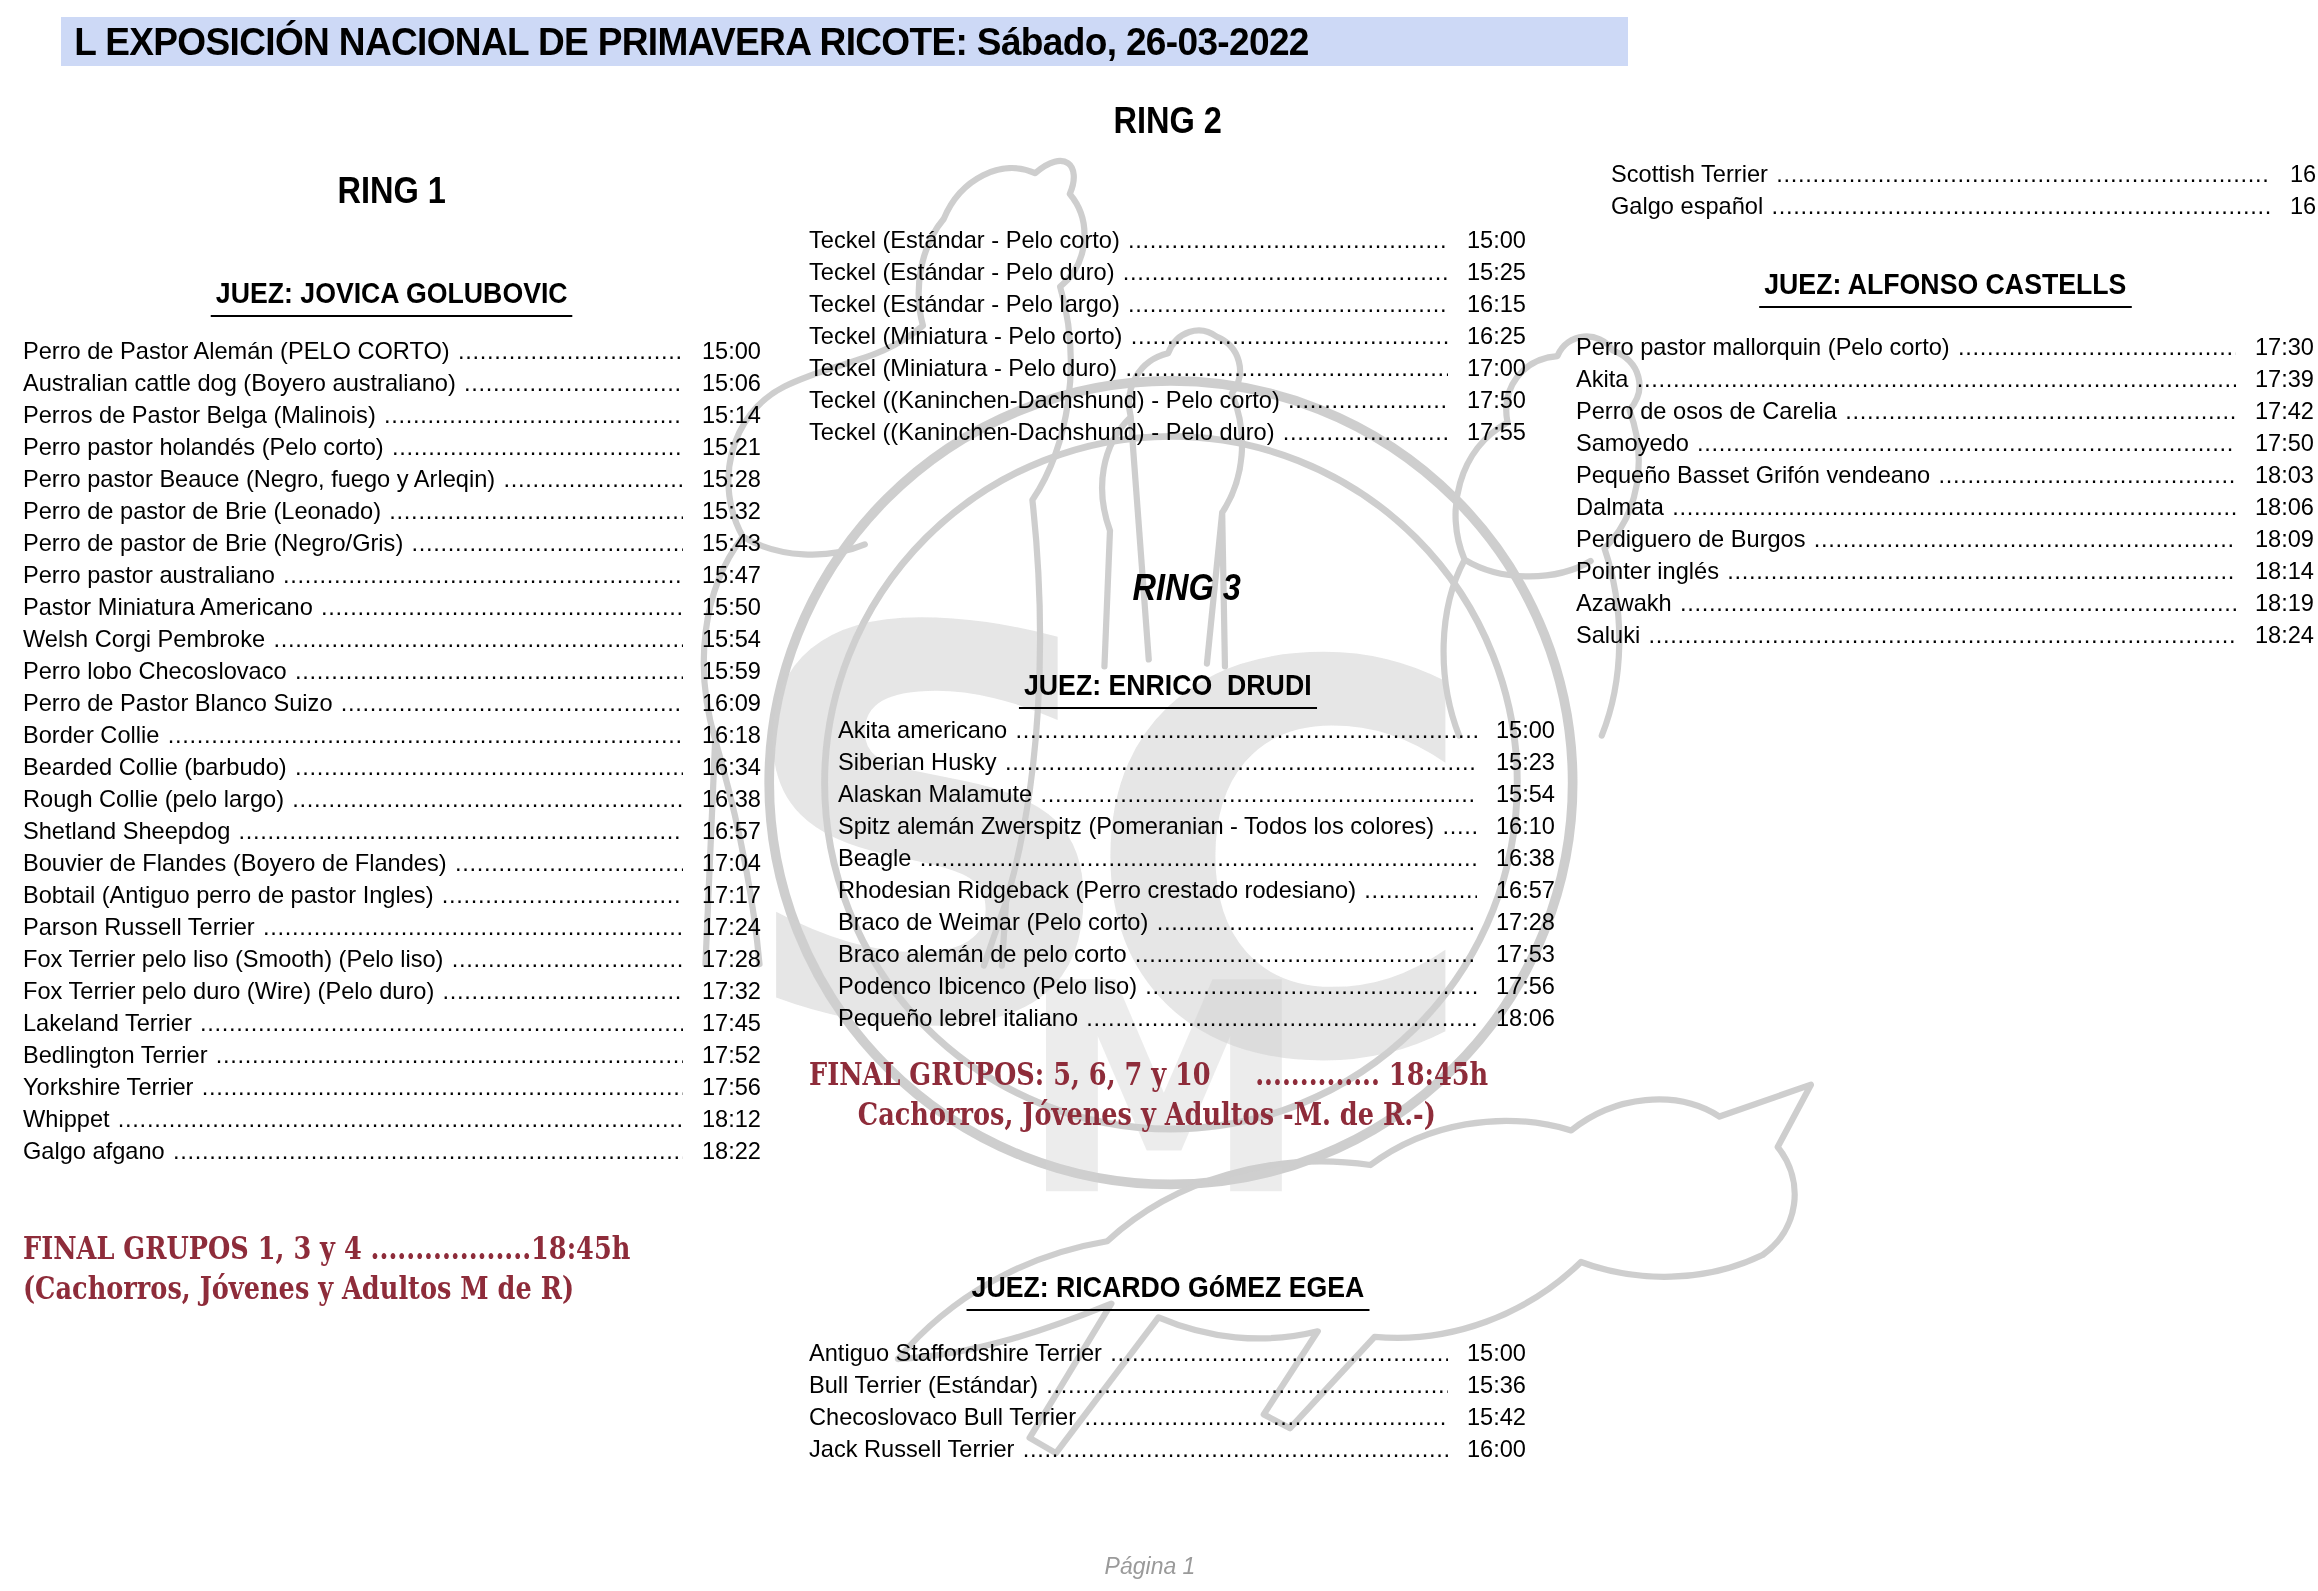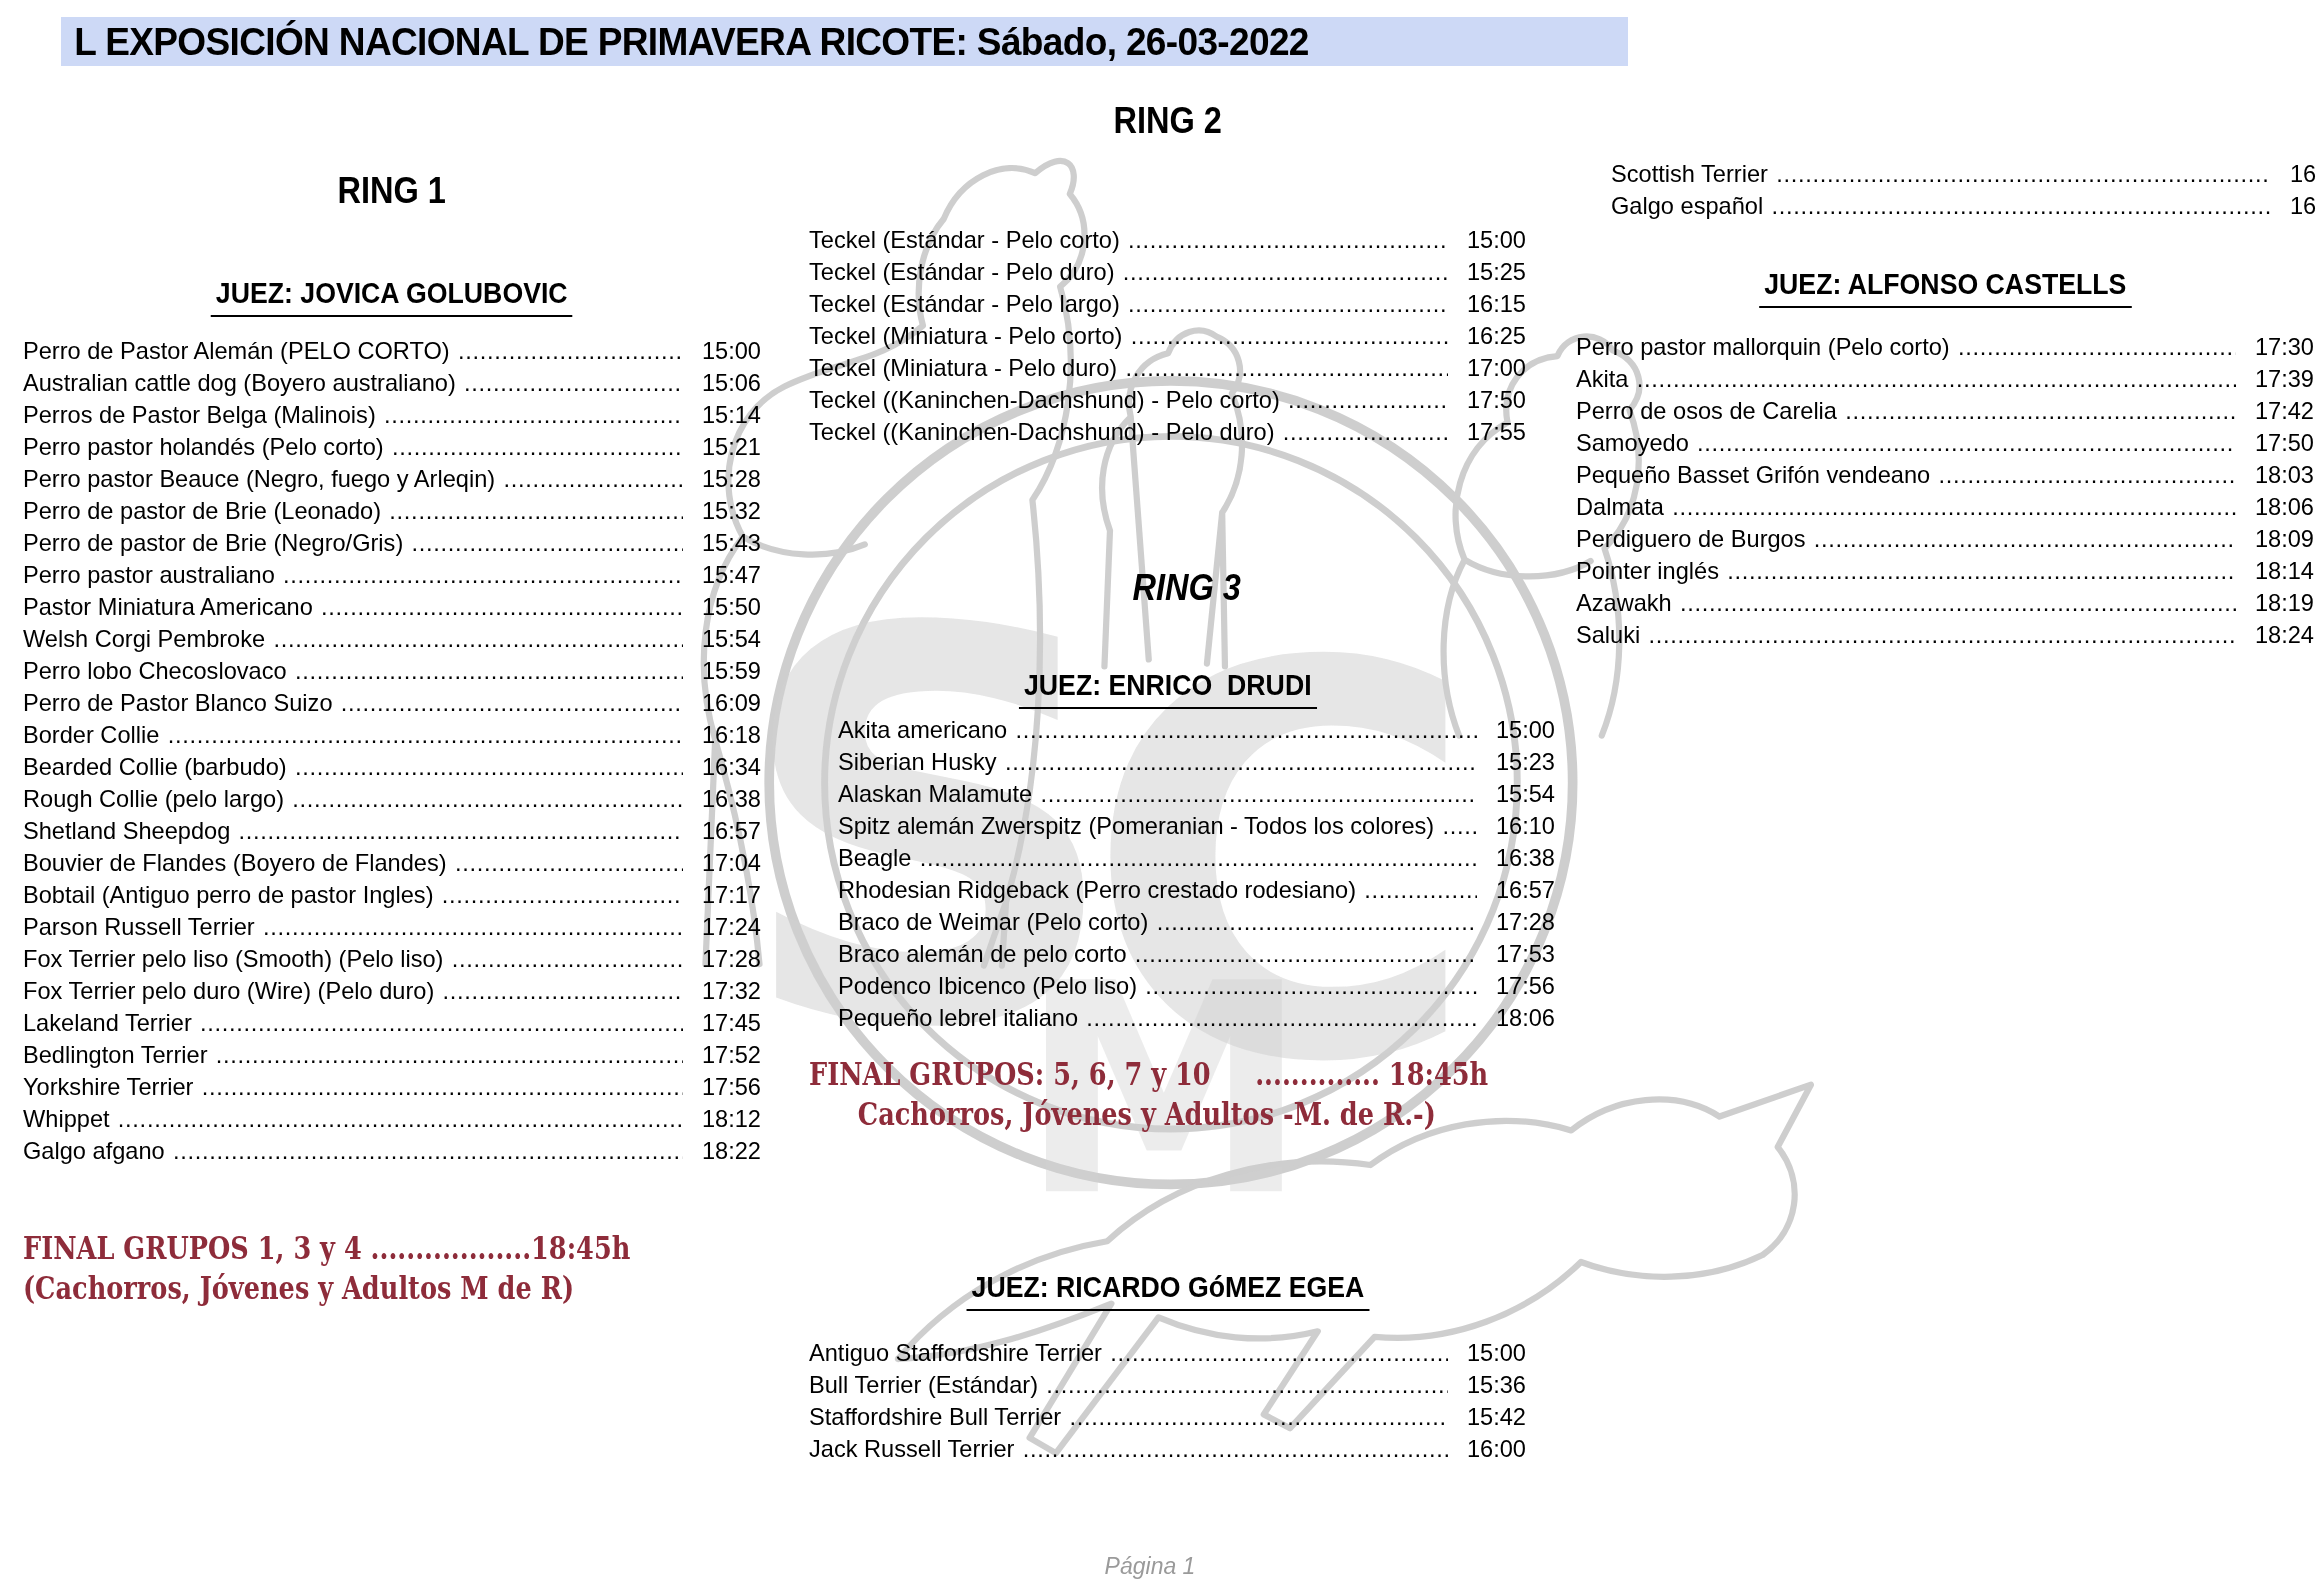--- a/index.html
+++ b/index.html
@@ -367,21 +367,21 @@
         <span class="time">15:00</span>
       </div>
 
       <div class="row">
         <span class="bname">Bull Terrier (Estándar)</span>
         <span class="leader">............................................................................................................................................................................................................................................................................................................</span>
         <span class="time">15:36</span>
       </div>
 
       <div class="row">
-        <span class="bname">Staffordshire Bull Terrier</span>
+        <span class="bname">Checoslovaco Bull Terrier</span>
         <span class="leader">............................................................................................................................................................................................................................................................................................................</span>
         <span class="time">15:42</span>
       </div>
 
       <div class="row">
         <span class="bname">Jack Russell Terrier</span>
         <span class="leader">............................................................................................................................................................................................................................................................................................................</span>
         <span class="time">16:00</span>
       </div>
     </div>

